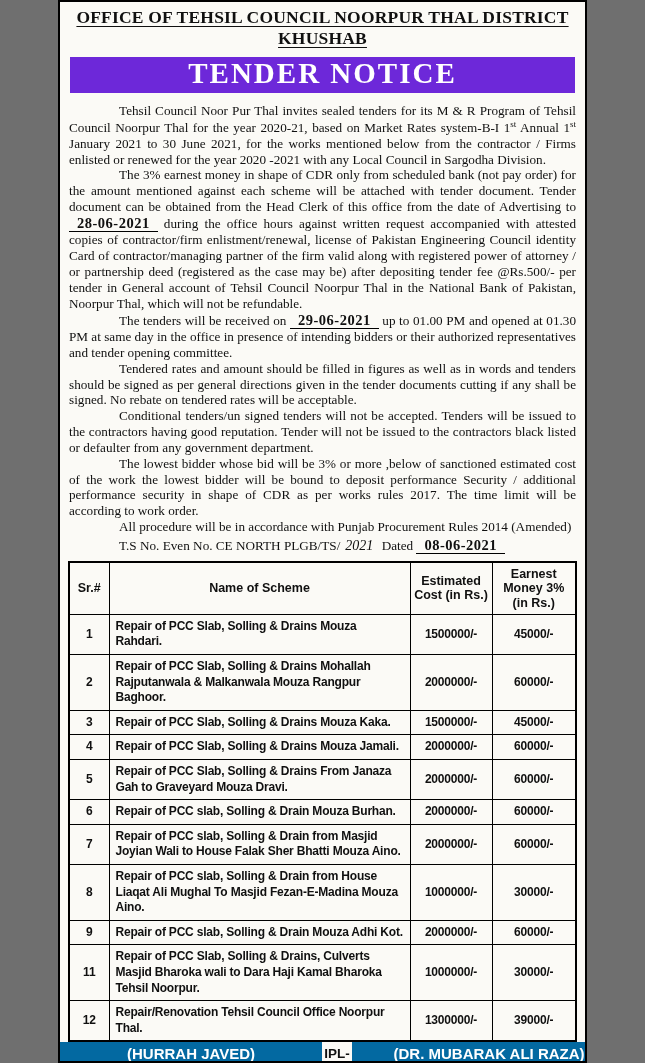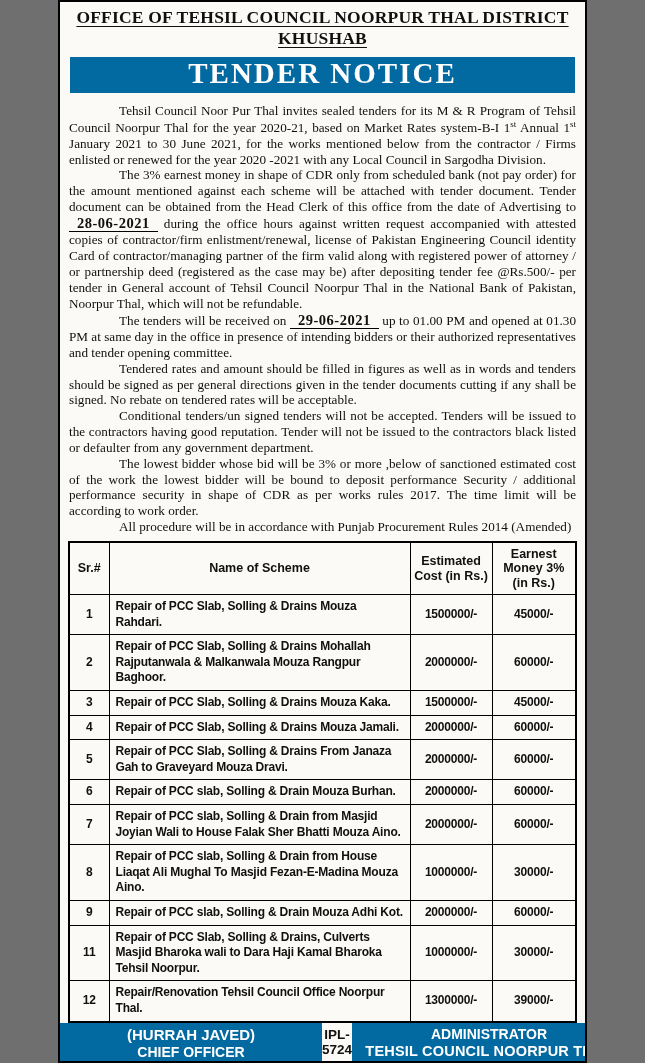--- a/index.html
+++ b/index.html
@@ -14,21 +14,21 @@
     overflow: hidden;
     font-family: "Liberation Serif", serif;
   }
   .doc-header { text-align: center; padding-top: 5px; }
   .doc-header .hline {
     font-weight: bold; font-size: 17.5px; line-height: 1.22;
     text-decoration: underline; text-underline-offset: 3px;
     letter-spacing: 0.2px;
   }
   .banner {
-    background: #0369a1; color: #fff;
+    background: #6d28d9; color: #fff;
     margin: 7px 10px 8px 10px;
     text-align: center;
     font-size: 29px; font-weight: bold; letter-spacing: 2px;
     padding: 0 0 3px 0;
     font-family: "Liberation Serif", serif;
   }
   .content {
     padding: 2px 9px 0 9px;
     font-size: 13.2px; line-height: 1.2;
     text-align: justify;
@@ -103,20 +103,21 @@
     <p><span>The tenders will be received on </span><span class="inline-date">29-06-2021</span><span> up to 01.00 PM and opened at 01.30 PM at same day in the office in presence of intending bidders or their authorized representatives and tender opening committee.</span></p>
 
     <p>Tendered rates and amount should be filled in figures as well as in words and tenders should be signed as per general directions given in the tender documents cutting if any shall be signed. No rebate on tendered rates will be acceptable.</p>
 
     <p>Conditional tenders/un signed tenders will not be accepted. Tenders will be issued to the contractors having good reputation. Tender will not be issued to the contractors black listed or defaulter from any government department.</p>
 
     <p>The lowest bidder whose bid will be 3% or more ,below of sanctioned estimated cost of the work the lowest bidder will be bound to deposit performance Security / additional performance security in shape of CDR as per works rules 2017. The time limit will be according to work order.</p>
 
     <p>All procedure will be in accordance with Punjab Procurement Rules 2014 (Amended)</p>
 
+    <p class="ts-line"><span>T.S No. Even No. CE NORTH PLGB/TS/</span><span class="hand-year">2021</span><span> Dated </span><span class="inline-date">08-06-2021</span></p>
   </div>
 
   <table class="tender">
     <thead>
       <tr>
         <th class="col-sr">Sr.#</th>
         <th>Name of Scheme</th>
         <th class="col-cost">Estimated Cost (in Rs.)</th>
         <th class="col-earnest">Earnest Money 3% (in Rs.)</th>
       </tr>
@@ -192,18 +193,19 @@
   </table>
 
   <div class="footer">
     <div class="sign-block footer-left">
       <div class="name">(HURRAH JAVED)</div>
       <div class="title">CHIEF OFFICER</div>
       <div class="org">TEHSIL COUNCIL NOORPUR THAL</div>
     </div>
     <div class="footer-center">IPL-5724</div>
     <div class="sign-block footer-right">
+      <div class="name">(DR. MUBARAK ALI RAZA)</div>
       <div class="title">ADMINISTRATOR</div>
       <div class="org">TEHSIL COUNCIL NOORPUR THAL</div>
     </div>
   </div>
 
 </div>
 
 </body></html>

